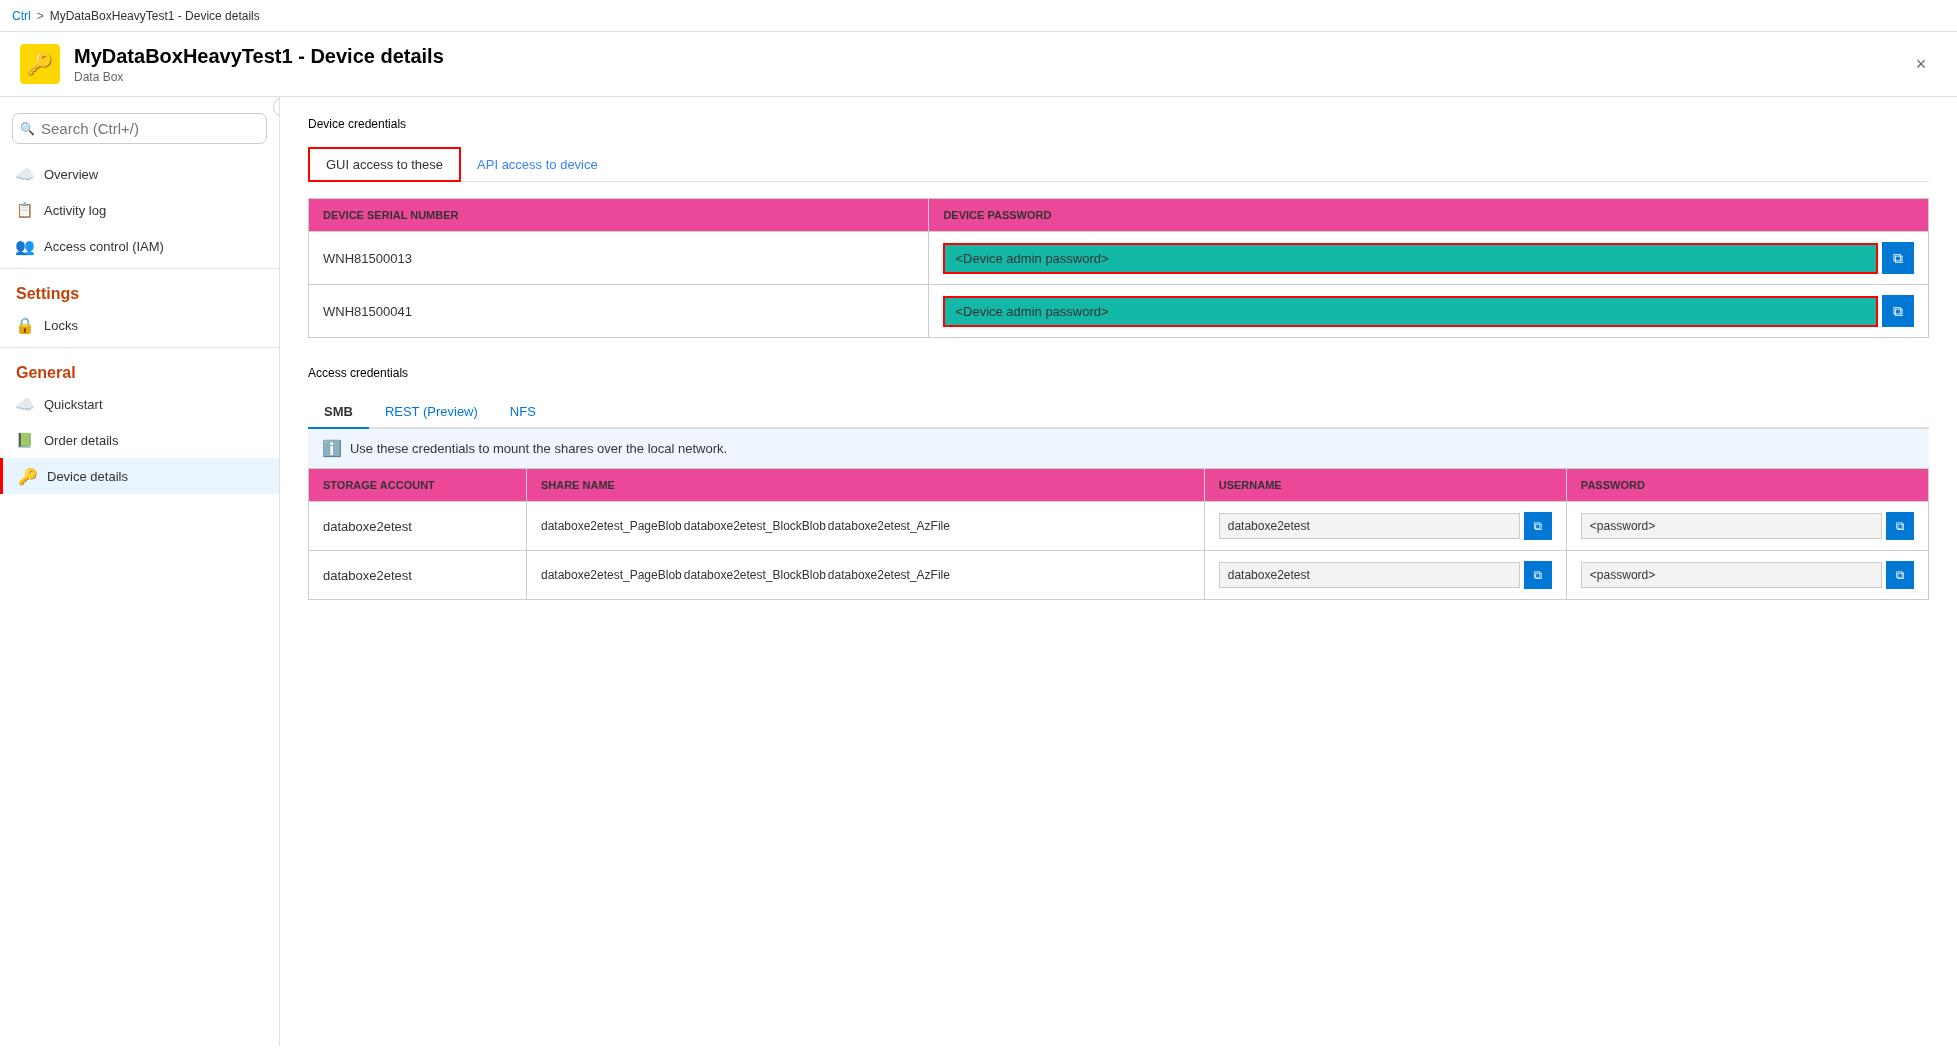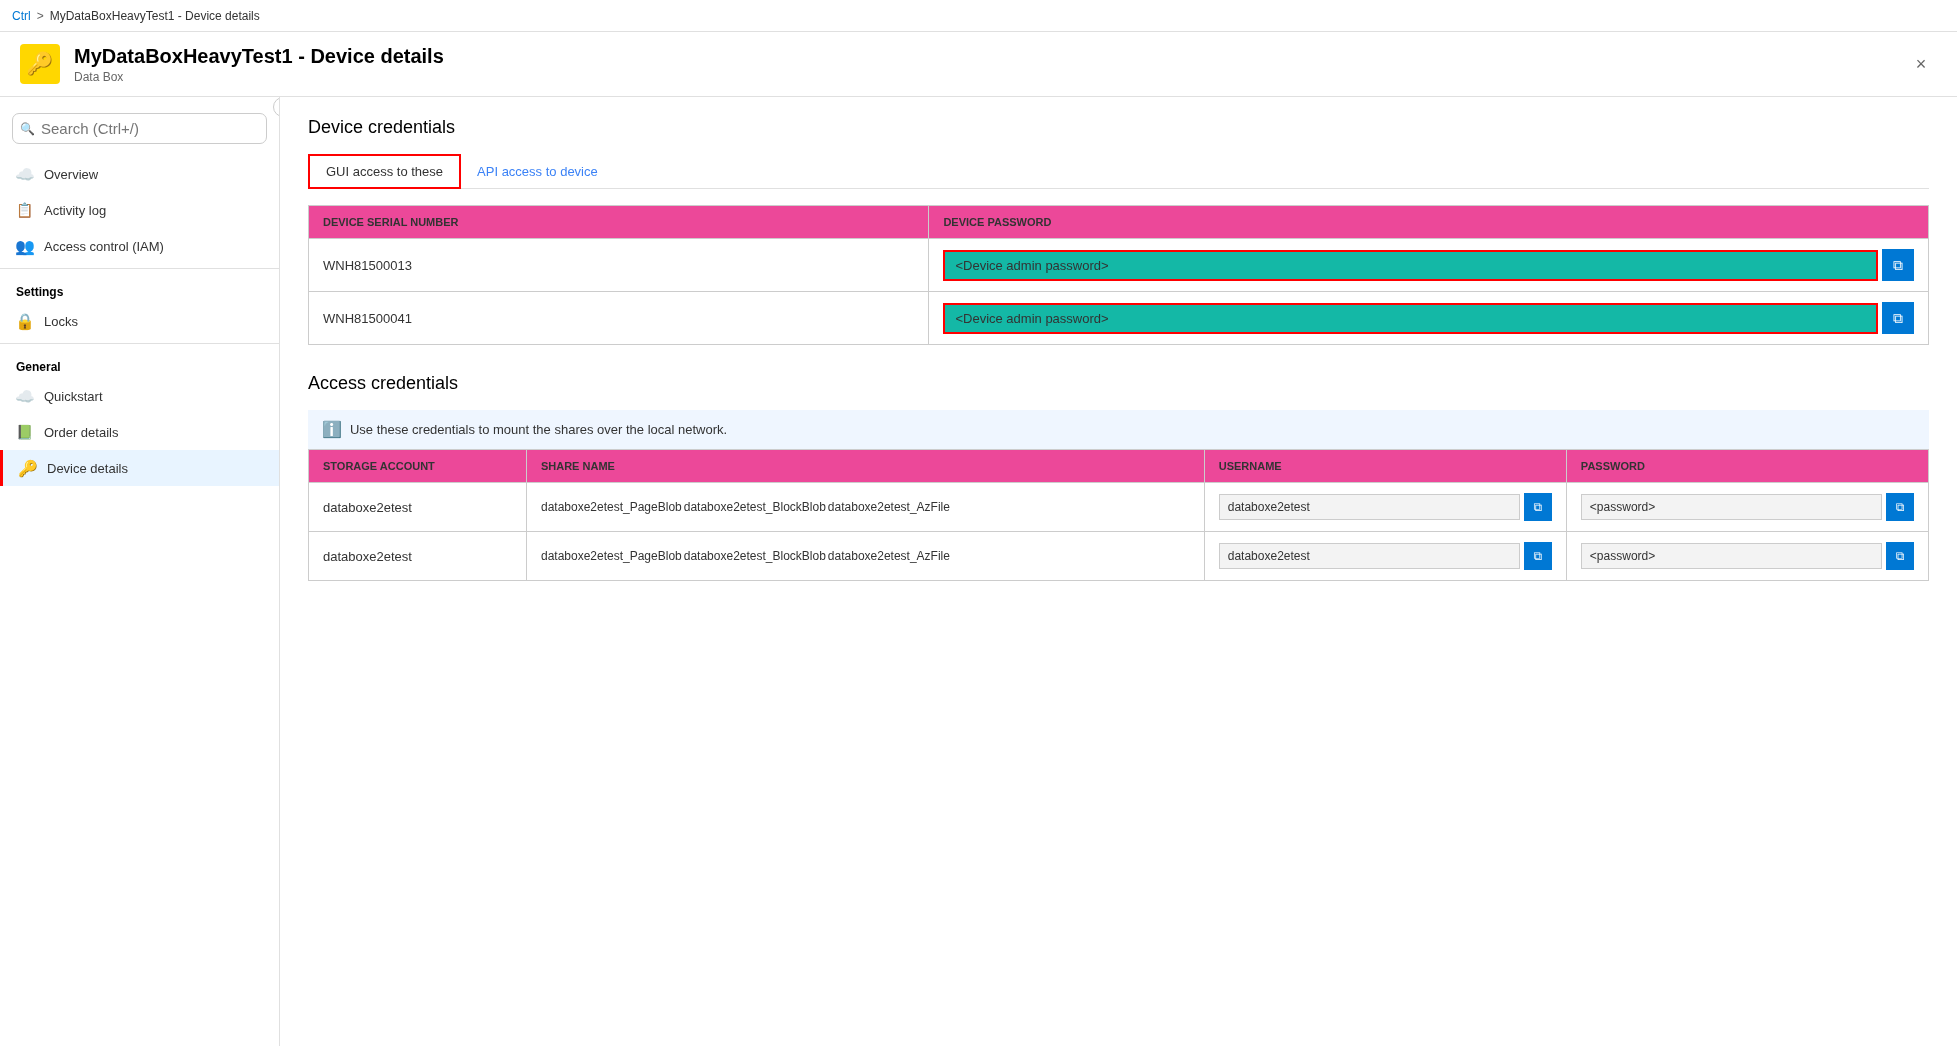--- a/index.html
+++ b/index.html
@@ -93,33 +93,33 @@
       font-size: 13px;
       gap: 10px;
     }
     .sidebar-item.active {
       background: #e8f4ff;
       border-left: 3px solid red;
     }
     .sidebar-item .item-icon { width: 18px; height: 18px; display: flex; align-items: center; justify-content: center; font-size: 16px; }
     .sidebar-section-header {
       padding: 12px 16px 4px 16px;
-      font-size: 12px; font-weight: 600; color: #000000;
+      font-size: 16px; font-weight: 600; color: #c2410c;
     }
     .sidebar-divider { border: none; border-top: 1px solid #e0e0e0; margin: 4px 0; }
 
     
     .content {
       flex: 1;
       overflow-y: auto;
       padding: 20px 28px;
       background: #fff;
     }
     .section-title {
-      font-size: 18px; font-weight: 400; color: #000;
+      font-size: 12px; font-weight: 400; color: #000;
       margin-bottom: 16px;
     }
 
     
     .tab-group { display: flex; gap: 0; margin-bottom: 16px; border-bottom: 1px solid #e0e0e0; }
     .tab-btn {
       padding: 8px 16px;
       background: none; border: none;
       cursor: pointer; font-size: 13px; color: #3b82f6;
       border-bottom: 2px solid transparent;
@@ -340,20 +340,25 @@
                 <span>⧉</span>
               </button>
             </div>
           </td>
         </tr>
       </tbody>
     </table>
 
     <div class="section-title">Access credentials</div>
 
+    <div class="access-tabs">
+      <button class="access-tab active">SMB</button>
+      <button class="access-tab">REST (Preview)</button>
+      <button class="access-tab">NFS</button>
+    </div>
 
     <div class="info-banner">
       <span class="info-icon">ℹ️</span>
       <span>Use these credentials to mount the shares over the local network.</span>
     </div>
 
     <table class="data-table">
       <thead>
         <tr>
           <th>STORAGE ACCOUNT</th>

